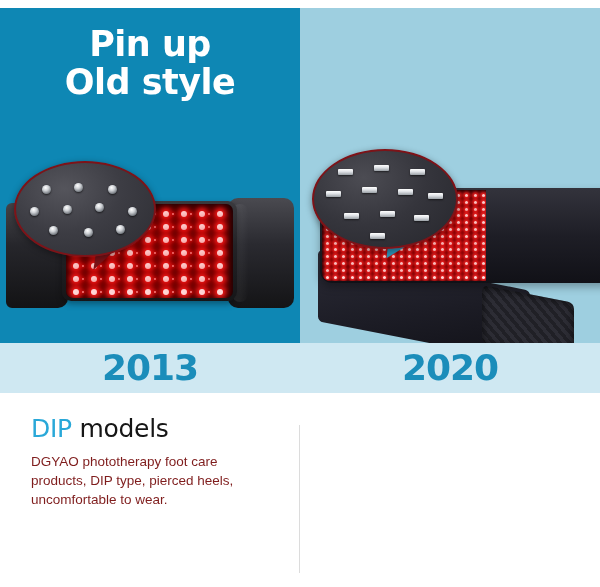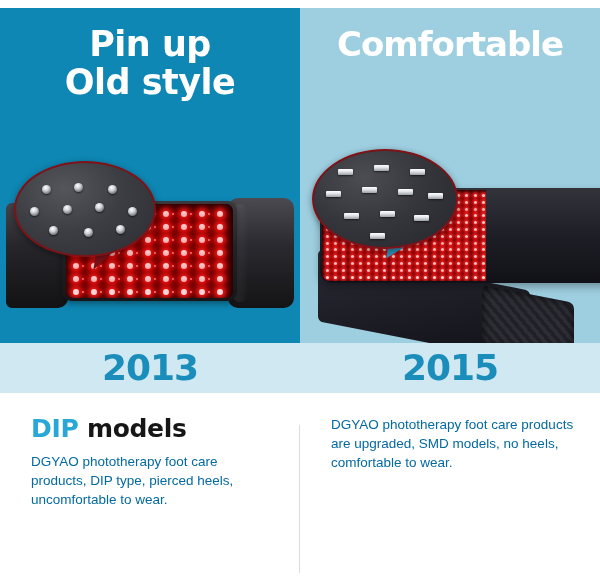--- a/index.html
+++ b/index.html
@@ -80,24 +80,24 @@
     background:linear-gradient(180deg,#ffffff 0%,#dfe2e6 45%,#9aa0a6 100%);
     box-shadow:0 1px 2px rgba(0,0,0,.55);}
   .ptr-r{position:absolute;left:88px;top:222px;width:0;height:0;z-index:5;
     border-left:34px solid #2b90b4;border-bottom:26px solid transparent;border-top:4px solid transparent;
     transform:rotate(6deg);}
 
   
   .bottom{position:absolute;left:0;top:393px;width:600px;height:194px;background:#ffffff;display:flex;}
   .bcol{position:relative;width:300px;padding:22px 26px 0 31px;box-sizing:border-box;}
   .divider{position:absolute;left:299px;top:32px;width:1px;height:148px;background:#dcdcdc;}
-  .btitle{font-size:25px;font-weight:bold;line-height:1.1;margin:0 0 9px 0;
+  .btitle{font-size:25px;font-weight:normal;line-height:1.1;margin:0 0 9px 0;
     font-family:"DejaVu Sans",sans-serif;color:#161616;letter-spacing:-0.3px;}
   .btitle .accent{color:#29a8d8;}
-  .bbody{font-size:13.5px;line-height:1.42;color:#0369a1;margin:0;
+  .bbody{font-size:13.5px;line-height:1.42;color:#7f1d1d;margin:0;
     font-family:"Liberation Sans",sans-serif;}
 </style>
 </head>
 <body>
 
 <div class="page">
 
   <div class="hero">
 
     <div class="hero-col left">
@@ -247,21 +247,20 @@
           </div>
       </div>
 
       <div class="yearband"></div>
       <div class="yeartxt">2013</div>
     </div>
 
     <div class="hero-col right">
 
       <div class="hero-title">
-        <div>Comfortable</div>
       </div>
 
       <div class="stage">
         <div class="rstrap"></div>
         <div class="rvelcro"></div>
         <div class="rbelt"></div>
         <div class="rpanel" id="rpanel">
             <div class="led2" style="left: 4px; top: 4px;"></div>
             <div class="led2" style="left: 12.2px; top: 4px;"></div>
             <div class="led2" style="left: 20.4px; top: 4px;"></div>
@@ -533,31 +532,30 @@
             <div class="smd" style="left: 84px; top: 38px;"></div>
             <div class="smd" style="left: 114px; top: 42px;"></div>
             <div class="smd" style="left: 30px; top: 62px;"></div>
             <div class="smd" style="left: 66px; top: 60px;"></div>
             <div class="smd" style="left: 100px; top: 64px;"></div>
             <div class="smd" style="left: 56px; top: 82px;"></div>
           </div>
       </div>
 
       <div class="yearband"></div>
-      <div class="yeartxt">2015</div>
+      <div class="yeartxt">2020</div>
     </div>
   </div>
 
   <div class="bottom">
     <div class="divider"></div>
 
     <div class="bcol">
       <div class="btitle">
         <span class="accent">DIP</span><span> models</span>
       </div>
       <p class="bbody">DGYAO phototherapy foot care products, DIP type, pierced heels, uncomfortable to wear.</p>
     </div>
 
     <div class="bcol">
-      <p class="bbody">DGYAO phototherapy foot care products are upgraded, SMD models, no heels, comfortable to wear.</p>
     </div>
   </div>
 </div>
 
 </body></html>

